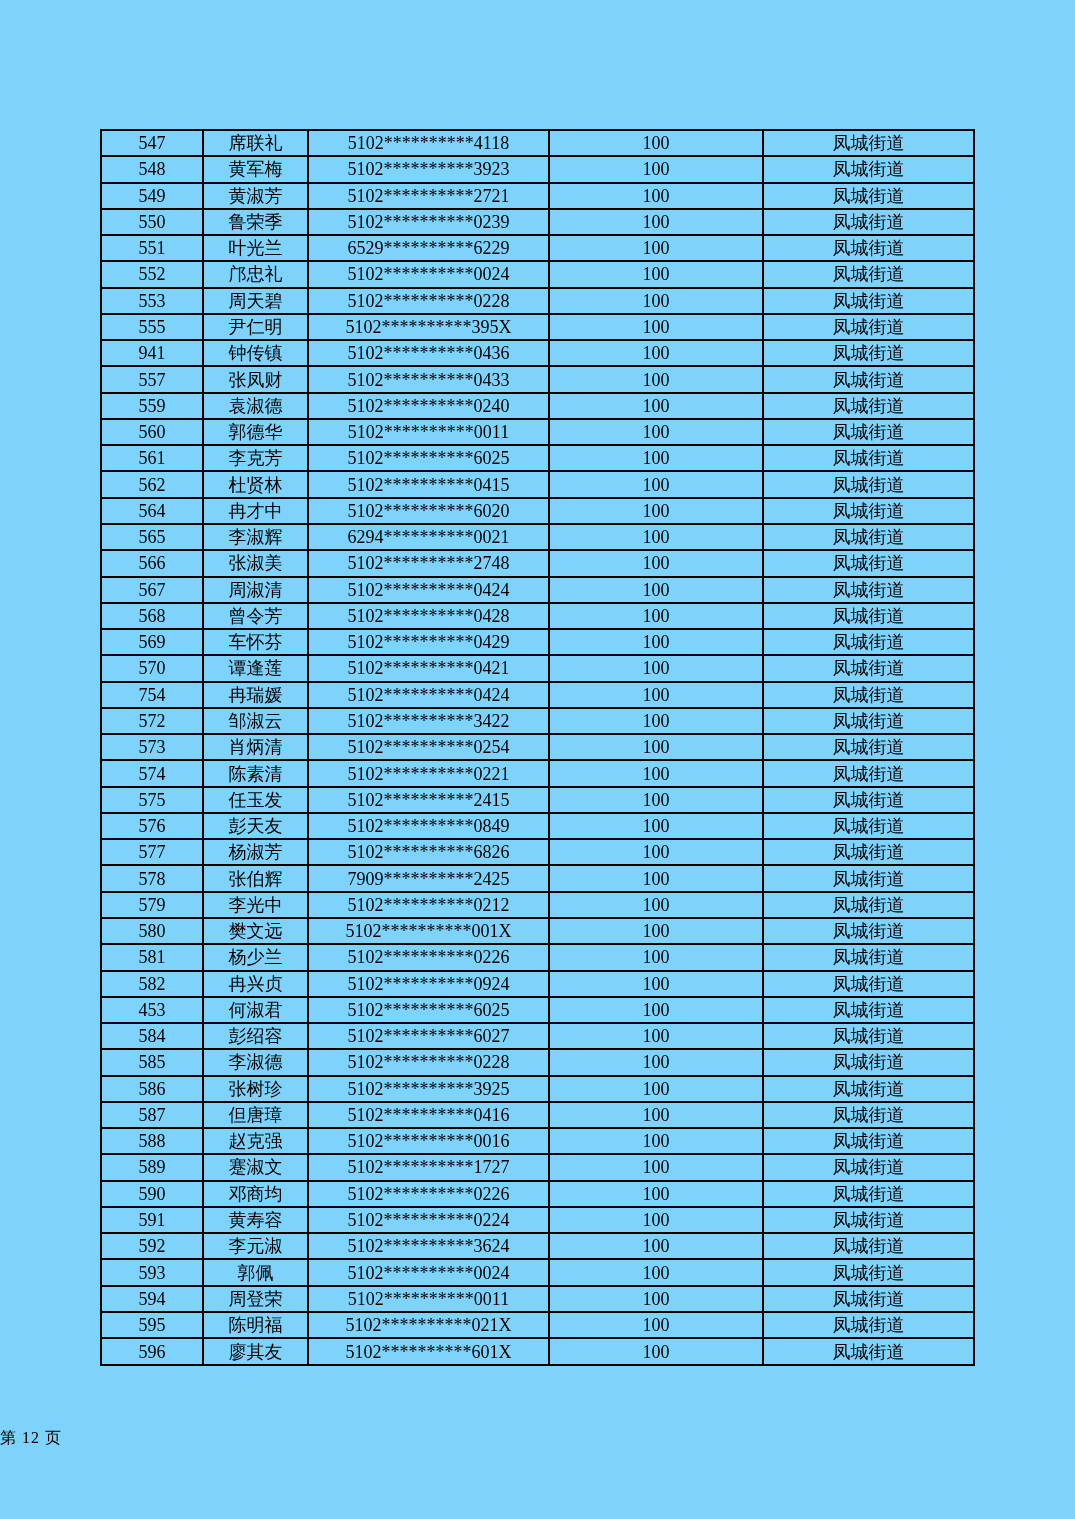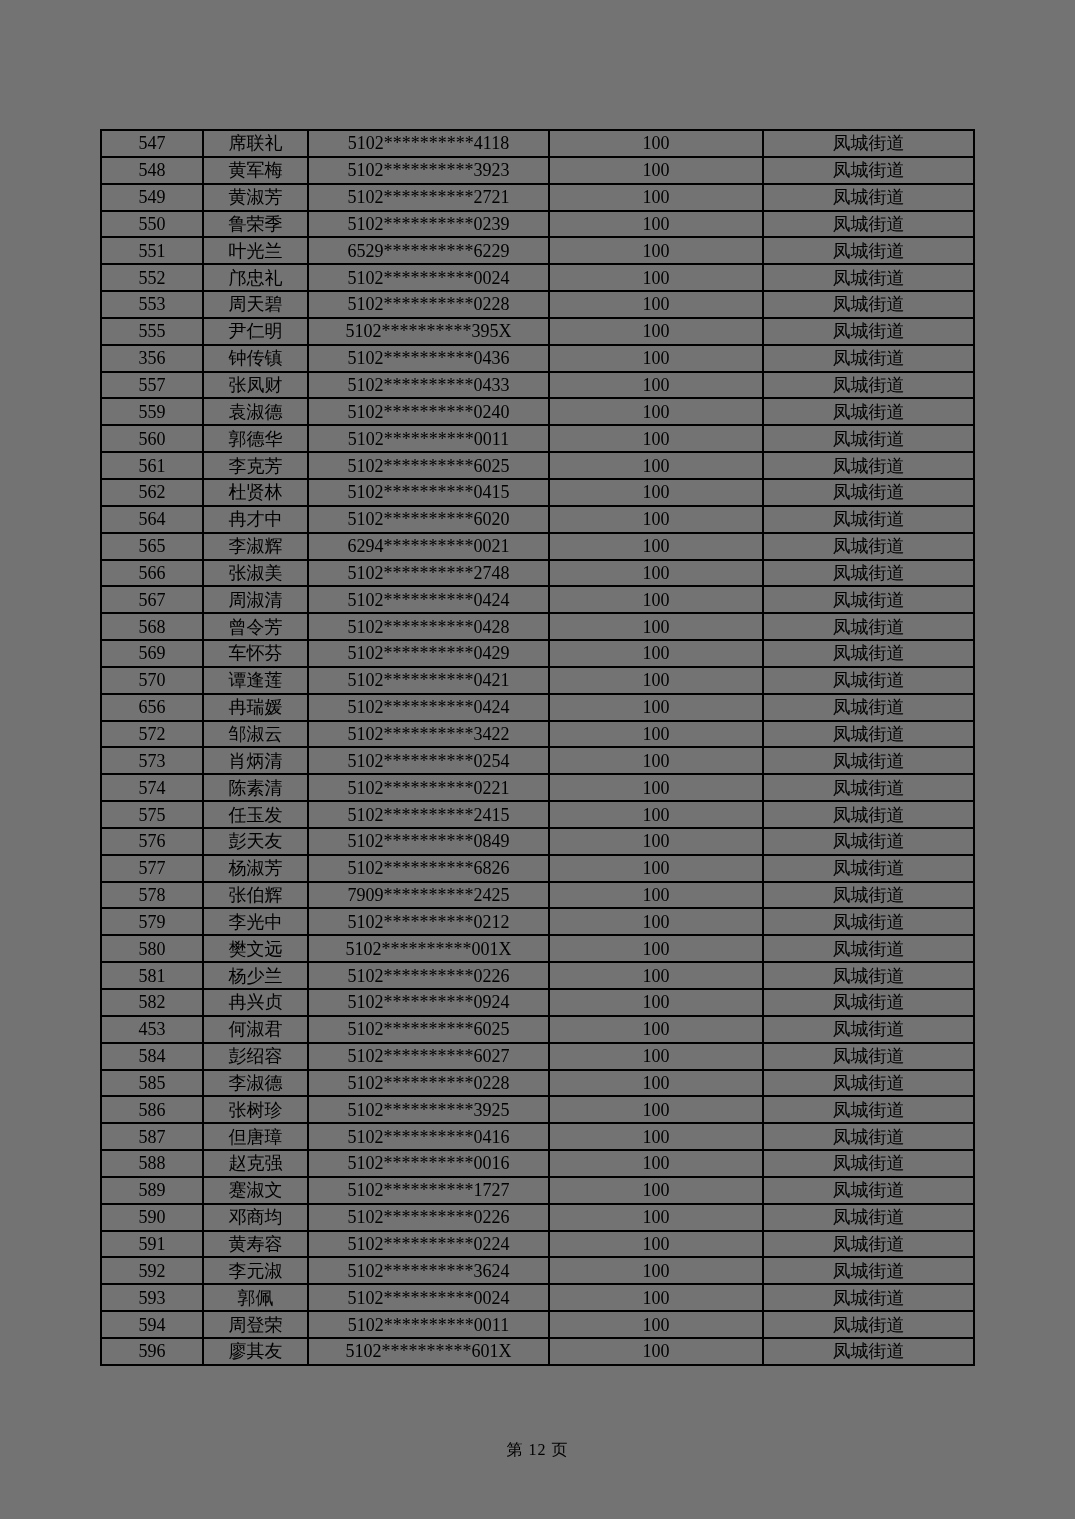--- a/index.html
+++ b/index.html
@@ -10,21 +10,21 @@
   body {
     width: 1075px;
     height: 1519px;
     position: relative;
     font-family: "Liberation Serif", "DejaVu Serif", serif;
     color: #000000;
   }
   .page {
     position: absolute;
     inset: 0;
-    background: #737373;
+    background: #7dd3fc;
     padding-left: 47px;
   }
   table.roster {
     position: absolute;
     left: 100px;
     top: 129px;
     width: 873px;
     height: 1237px;
     border-collapse: collapse;
     table-layout: fixed;
@@ -40,24 +40,22 @@
     overflow: hidden;
   }
   table.roster tr {
     height: 24.74px;
   }
   .footer {
     position: absolute;
     top: 1428px;
     left: 0;
     width: 100%;
-    text-align: center;
     font-size: 16px;
     letter-spacing: 1px;
-    margin-top: 12px;
   }
 </style>
 </head>
 <body>
 
 <div class="page">
 
   <table class="roster">
     <colgroup>
       <col style="width:102px">
@@ -117,21 +115,21 @@
           <td>凤城街道</td>
         </tr>
         <tr>
           <td>555</td>
           <td>尹仁明</td>
           <td>5102**********395X</td>
           <td>100</td>
           <td>凤城街道</td>
         </tr>
         <tr>
-          <td>356</td>
+          <td>941</td>
           <td>钟传镇</td>
           <td>5102**********0436</td>
           <td>100</td>
           <td>凤城街道</td>
         </tr>
         <tr>
           <td>557</td>
           <td>张凤财</td>
           <td>5102**********0433</td>
           <td>100</td>
@@ -208,21 +206,21 @@
           <td>凤城街道</td>
         </tr>
         <tr>
           <td>570</td>
           <td>谭逢莲</td>
           <td>5102**********0421</td>
           <td>100</td>
           <td>凤城街道</td>
         </tr>
         <tr>
-          <td>656</td>
+          <td>754</td>
           <td>冉瑞媛</td>
           <td>5102**********0424</td>
           <td>100</td>
           <td>凤城街道</td>
         </tr>
         <tr>
           <td>572</td>
           <td>邹淑云</td>
           <td>5102**********3422</td>
           <td>100</td>
@@ -372,20 +370,27 @@
           <td>593</td>
           <td>郭佩</td>
           <td>5102**********0024</td>
           <td>100</td>
           <td>凤城街道</td>
         </tr>
         <tr>
           <td>594</td>
           <td>周登荣</td>
           <td>5102**********0011</td>
+          <td>100</td>
+          <td>凤城街道</td>
+        </tr>
+        <tr>
+          <td>595</td>
+          <td>陈明福</td>
+          <td>5102**********021X</td>
           <td>100</td>
           <td>凤城街道</td>
         </tr>
         <tr>
           <td>596</td>
           <td>廖其友</td>
           <td>5102**********601X</td>
           <td>100</td>
           <td>凤城街道</td>
         </tr>

